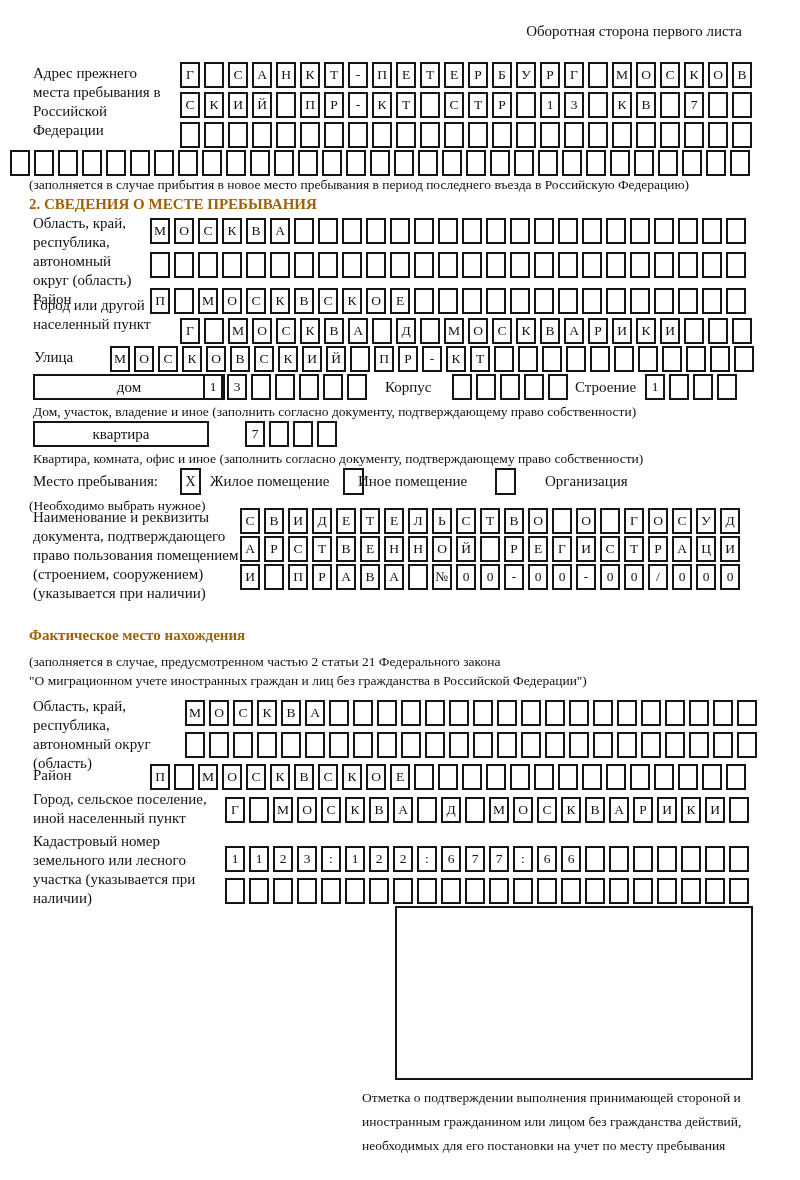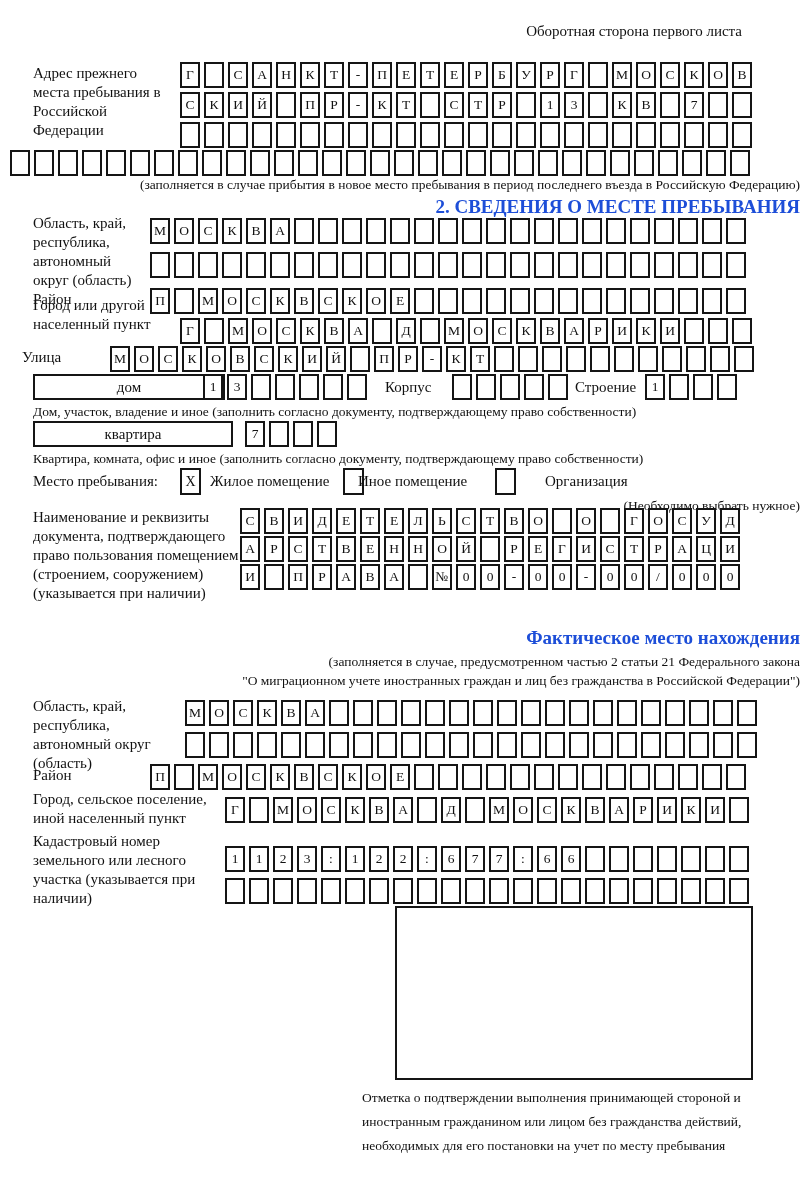--- a/index.html
+++ b/index.html
@@ -1,29 +1,29 @@
 <!DOCTYPE html>
 <html><head>
 <meta charset="utf-8">
 <style>
   html,body{margin:0;padding:0;background:#ffffff;}
   body{font-family:"Liberation Serif","DejaVu Serif",serif;color:#111;}
   .page{position:relative;width:800px;height:1180px;background:#fff;overflow:hidden;}
   .abs{position:absolute;}
   .lbl{font-size:15px;line-height:19px;color:#111;}
   .cap{font-size:13.5px;line-height:18px;color:#111;}
-  .title{font-size:19px;font-weight:bold;color:#1d4ed8;}
+  .title{font-size:15px;font-weight:bold;color:#a16207;}
   .cellrow{display:flex;gap:4px;}
   .cell{box-sizing:border-box;flex:0 0 20px;width:20px;height:26px;border:2px solid #151515;
         display:flex;align-items:center;justify-content:center;
         font-size:13.5px;line-height:1;background:#fff;}
   .chk .cell{width:21px;flex-basis:21px;height:27px;font-size:14px;}
   .bigbox{box-sizing:border-box;height:26px;border:2px solid #151515;background:#fff;
           display:flex;align-items:center;justify-content:center;font-size:15px;}
-  .center{left:8px;right:0;text-align:right;margin-left:21px;}
+  .center{left:8px;right:0;text-align:left;margin-left:21px;}
   .stampbox{box-sizing:border-box;border:2px solid #151515;background:#fff;}
 </style>
 </head>
 <body>
 
 <div class="page">
 
   <div class="abs lbl" style="top:22px;right:58px;">Оборотная сторона первого листа</div>
 
   <div class="abs lbl" style="left:33px;top:64px;width:140px;">Адрес прежнего места пребывания в Российской Федерации</div>
@@ -248,21 +248,21 @@
       <span class="cell">А</span>
       <span class="cell">Р</span>
       <span class="cell">И</span>
       <span class="cell">К</span>
       <span class="cell">И</span>
       <span class="cell"></span>
       <span class="cell"></span>
       <span class="cell"></span>
     </div>
 
-  <div class="abs lbl" style="left:22px;top:348px;text-align:center;">Улица</div>
+  <div class="abs lbl" style="left:34px;top:348px;text-align:center;">Улица</div>
   <div class="abs cellrow" style="left:110px;top:346px;">
       <span class="cell">М</span>
       <span class="cell">О</span>
       <span class="cell">С</span>
       <span class="cell">К</span>
       <span class="cell">О</span>
       <span class="cell">В</span>
       <span class="cell">С</span>
       <span class="cell">К</span>
       <span class="cell">И</span>
@@ -306,21 +306,21 @@
     </div>
   <div class="abs lbl" style="left:575px;top:374px;line-height:26px;">Строение</div>
   <div class="abs cellrow" style="left:645px;top:374px;">
       <span class="cell">1</span>
       <span class="cell"></span>
       <span class="cell"></span>
       <span class="cell"></span>
     </div>
   <div class="abs cap" style="left:33px;top:403px;">Дом, участок, владение и иное (заполнить согласно документу, подтверждающему право собственности)</div>
 
-  <div class="abs bigbox" style="left:33px;top:421px;width:200px;">квартира</div>
+  <div class="abs bigbox" style="left:33px;top:421px;width:176px;">квартира</div>
   <div class="abs cellrow" style="left:245px;top:421px;">
       <span class="cell">7</span>
       <span class="cell"></span>
       <span class="cell"></span>
       <span class="cell"></span>
     </div>
   <div class="abs cap" style="left:33px;top:450px;">Квартира, комната, офис и иное (заполнить согласно документу, подтверждающему право собственности)</div>
 
   <div class="abs lbl" style="left:33px;top:468px;line-height:27px;">Место пребывания:</div>
   <div class="abs cellrow chk" style="left:180px;top:468px;">

